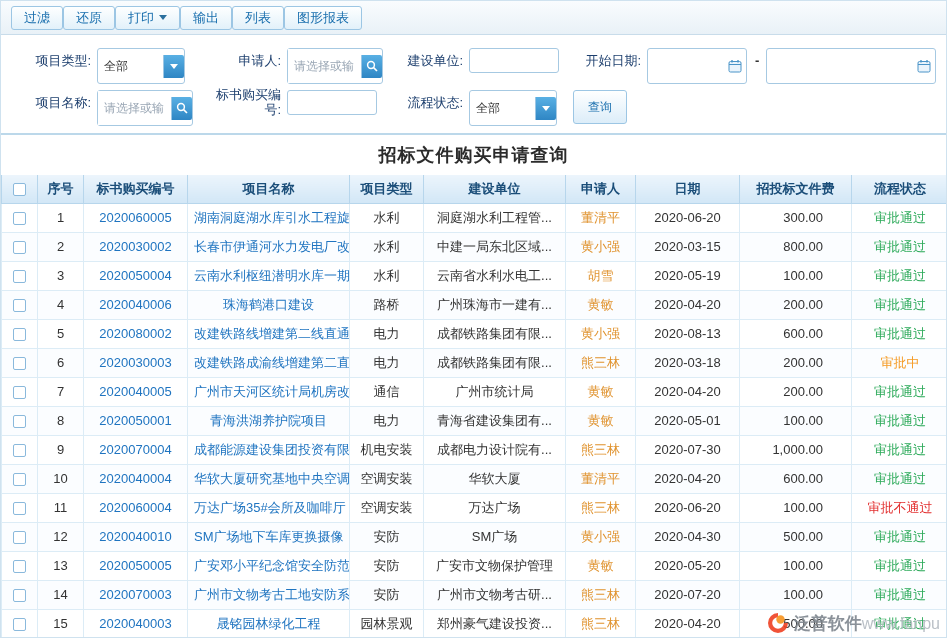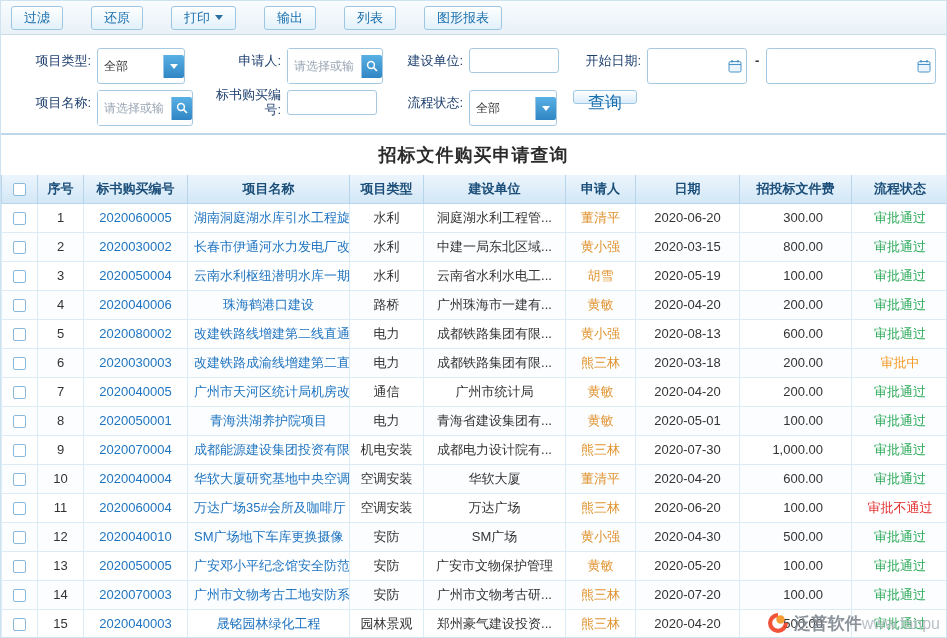--- a/index.html
+++ b/index.html
@@ -4,21 +4,21 @@
 <style>
   *{box-sizing:border-box;margin:0;padding:0}
   html,body{width:947px;height:638px}
   body{
     font-family:"Liberation Sans","DejaVu Sans",sans-serif;
     font-size:13px;color:#333;background:#fff;position:relative;overflow:hidden;
     border:1px solid #cfe2ef;
   }
   
   .toolbar{height:34px;background:linear-gradient(#f9fcfe,#e9f1f7);border-bottom:1px solid #c8dcea;
-    display:flex;align-items:center;padding:0 10px;gap:28px}
+    display:flex;align-items:center;padding:0 10px;gap:0}
   .tbtn{display:inline-flex;align-items:center;gap:5px;padding:4px 12px;
     background:linear-gradient(#feffff,#e2f1fa);border:1px solid #9cc6e4;border-radius:3px;
     color:#1a6fae;font-size:13px;cursor:pointer;height:24px;line-height:14px}
   .caret-down{width:0;height:0;border-left:4px solid transparent;border-right:4px solid transparent;border-top:5px solid #2a6f9e}
   
   .filter{position:relative;height:100px;background:#fff;border-bottom:2px solid #bcd8ea}
   .flabel{position:absolute;color:#1d3f6e;text-align:right;white-space:pre-line;line-height:15px}
   .finput{position:absolute;height:25px;border:1px solid #a6c9e2;border-radius:3px;background:#fff;
     padding:0 6px;font-size:12px;color:#333;outline:none;font-family:inherit}
   .finput::placeholder{color:#9aa7b5}
@@ -26,22 +26,22 @@
     display:flex;align-items:center;cursor:pointer}
   .combo .cval{flex:1;padding:0 6px;font-size:12px;color:#333}
   .iconbox{width:21px;height:23px;background:linear-gradient(#59b0e4,#2f86c4);border-left:1px solid #9cc6e4;
     display:flex;align-items:center;justify-content:center;border-radius:0 2px 2px 0;flex:none}
   .iconbox .wcaret{width:0;height:0;border-left:4px solid transparent;border-right:4px solid transparent;border-top:5px solid #fff}
   .withicon{display:flex;align-items:center;padding:0}
   .withicon input{border:none;outline:none;flex:1;min-width:0;height:100%;padding:0 6px;font-size:12px;font-family:inherit}
   .withicon input::placeholder{color:#9aa7b5}
   .datebox{display:flex;align-items:center;justify-content:flex-end;padding-right:4px}
   .dash{position:absolute;color:#333;font-weight:bold}
-  .qbtn{position:absolute;height:14px;padding:0 14px;background:linear-gradient(#feffff,#dcedf9);
-    border:1px solid #9cc6e4;border-radius:3px;color:#1a6fae;font-size:17px;cursor:pointer;font-family:inherit}
+  .qbtn{position:absolute;height:34px;padding:0 14px;background:linear-gradient(#feffff,#dcedf9);
+    border:1px solid #9cc6e4;border-radius:3px;color:#1a6fae;font-size:12px;cursor:pointer;font-family:inherit}
   
   .page-title{height:40px;display:flex;align-items:center;justify-content:center;
     font-size:18px;font-weight:bold;color:#2b2b2b;letter-spacing:1px}
   
   table{width:947px;border-collapse:collapse;table-layout:fixed;font-size:13px}
   thead th{height:28px;background:linear-gradient(#ecf5fc,#d2e7f6);color:#1b4e79;font-weight:bold;
     border:1px solid #b7d6ec;border-top:none;text-align:center;padding:0 4px;overflow:hidden;white-space:nowrap}
   tbody td{height:29px;border:1px solid #dcecf6;padding:0 6px;overflow:hidden;white-space:nowrap;
     text-overflow:clip;text-align:center;background:#fff}
   tbody tr:nth-child(even) td{background:#fbfdff}

